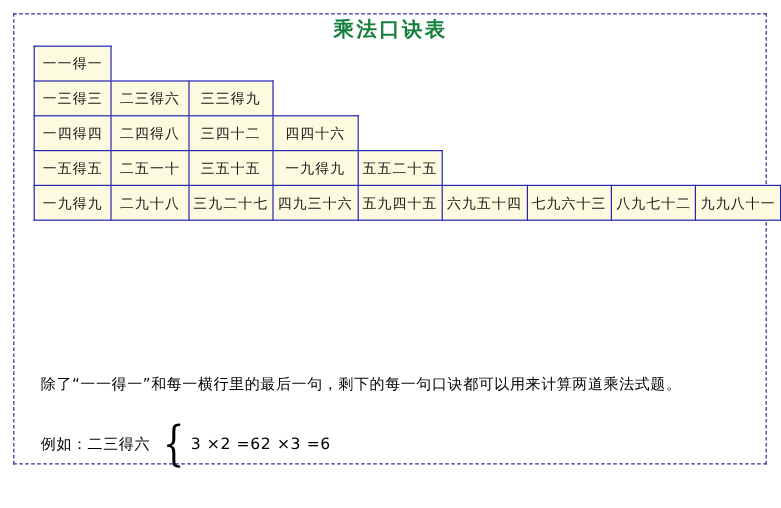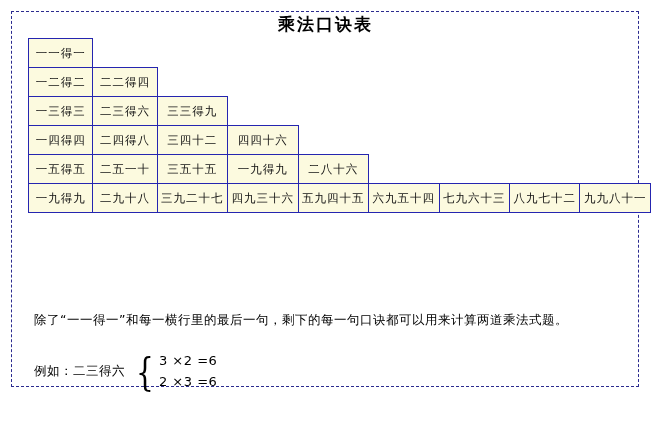--- a/index.html
+++ b/index.html
@@ -28,21 +28,21 @@
 
   
   #doc-title {
     position: absolute;
     left: 0;
     top: 13px;
     width: 651px;
     text-align: center;
     font-size: 17px;
     font-weight: bold;
-    color: #000000;
+    color: #15803d;
     letter-spacing: 2px;
     font-family: "DejaVu Sans", "Liberation Sans", sans-serif;
   }
 
   
   #mult-table {
     position: absolute;
     left: 28px;
     top: 38px;
     border-collapse: collapse;
@@ -98,21 +98,21 @@
   #brace-glyph {
     font-size: 40px;
     line-height: 40px;
     font-family: "DejaVu Serif", "Liberation Serif", serif;
     transform: scaleX(0.7);
     display: inline-block;
     color: #000;
   }
   #eq-stack {
     display: flex;
-    flex-direction: column;
+    flex-direction: row;
     justify-content: center;
     margin-left: 1px;
   }
   #eq-stack > div {
     font-size: 13px;
     line-height: 21px;
     font-family: "DejaVu Sans", "Liberation Sans", sans-serif;
     white-space: nowrap;
   }
 </style>
@@ -131,31 +131,20 @@
       <td class="c-narrow empty-cell"></td>
       <td class="c-wide empty-cell"></td>
       <td class="c-wide empty-cell"></td>
       <td class="c-wide empty-cell"></td>
       <td class="c-wide empty-cell"></td>
       <td class="c-wide empty-cell"></td>
       <td class="c-wide empty-cell"></td>
       <td class="c-wide empty-cell"></td>
     </tr>
 
-    <tr>
-      <td class="c-narrow">一二得二</td>
-      <td class="c-narrow">二二得四</td>
-      <td class="c-wide empty-cell"></td>
-      <td class="c-wide empty-cell"></td>
-      <td class="c-wide empty-cell"></td>
-      <td class="c-wide empty-cell"></td>
-      <td class="c-wide empty-cell"></td>
-      <td class="c-wide empty-cell"></td>
-      <td class="c-wide empty-cell"></td>
-    </tr>
 
     <tr>
       <td class="c-narrow">一三得三</td>
       <td class="c-narrow">二三得六</td>
       <td class="c-wide">三三得九</td>
       <td class="c-wide empty-cell"></td>
       <td class="c-wide empty-cell"></td>
       <td class="c-wide empty-cell"></td>
       <td class="c-wide empty-cell"></td>
       <td class="c-wide empty-cell"></td>
@@ -172,21 +161,21 @@
       <td class="c-wide empty-cell"></td>
       <td class="c-wide empty-cell"></td>
       <td class="c-wide empty-cell"></td>
     </tr>
 
     <tr>
       <td class="c-narrow">一五得五</td>
       <td class="c-narrow">二五一十</td>
       <td class="c-wide">三五十五</td>
       <td class="c-wide">一九得九</td>
-      <td class="c-wide">二八十六</td>
+      <td class="c-wide">五五二十五</td>
       <td class="c-wide empty-cell"></td>
       <td class="c-wide empty-cell"></td>
       <td class="c-wide empty-cell"></td>
       <td class="c-wide empty-cell"></td>
     </tr>
 
 
 
 
     <tr>

